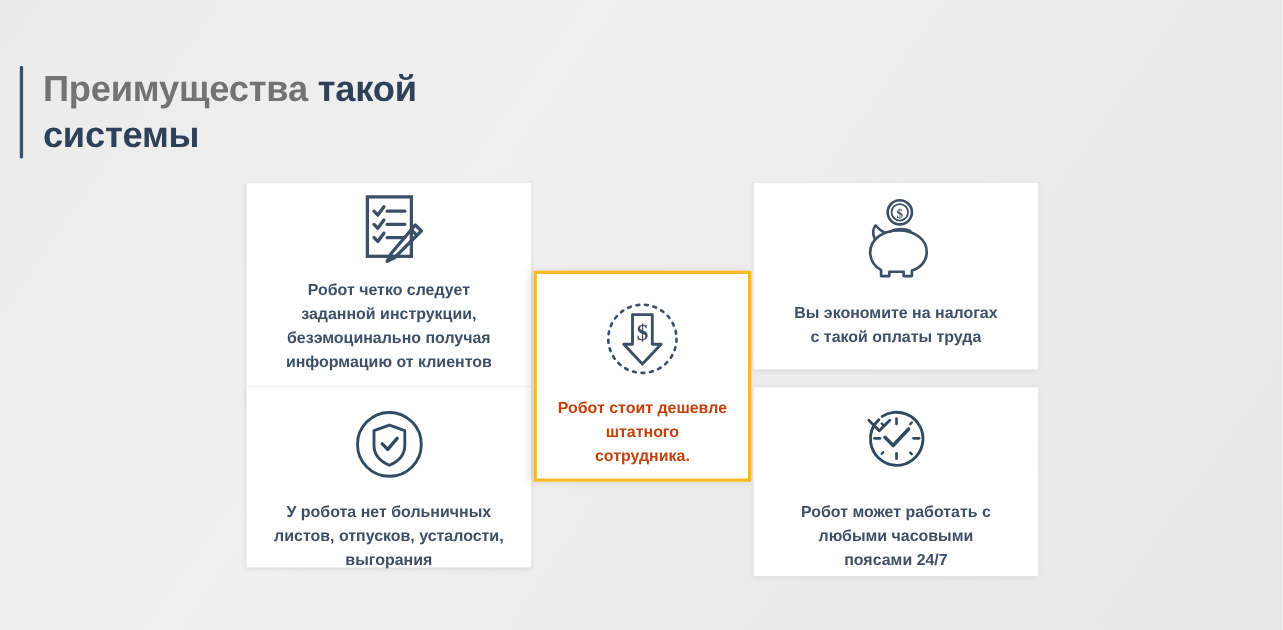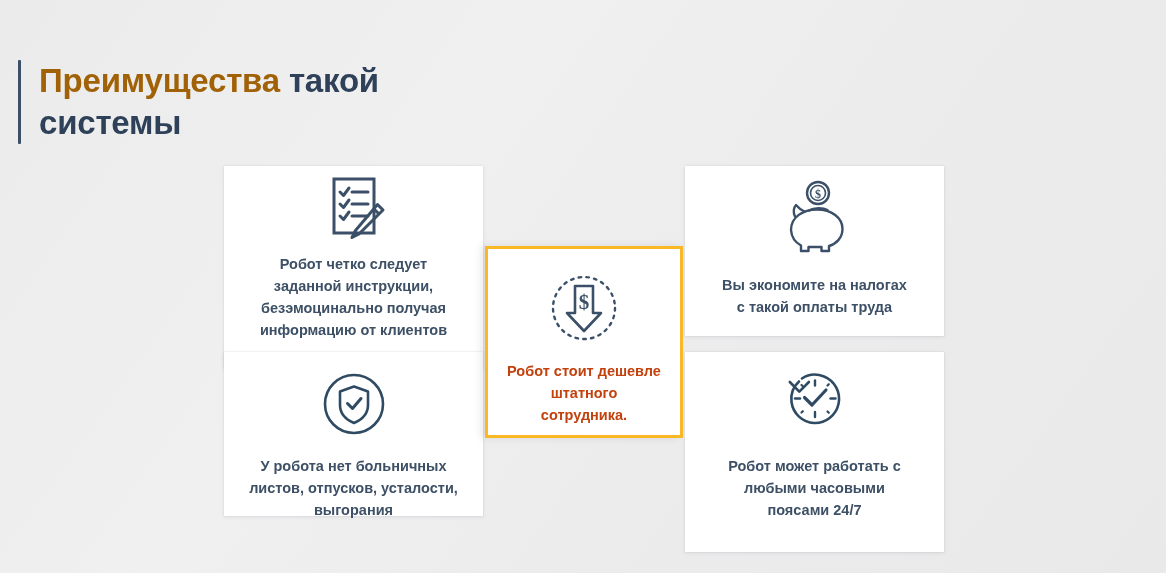--- a/index.html
+++ b/index.html
@@ -27,21 +27,21 @@
     border-radius: 1px;
   }
   #title-text {
     font-size: 33px;
     font-weight: bold;
     line-height: 1.28;
     letter-spacing: -0.2px;
     color: #2e4159;
     white-space: pre-line;
   }
-  #title-text .hl { color: #a16207; }
+  #title-text .hl { color: #737373; }
 
   
   .card {
     position: absolute;
     background: #ffffff;
     display: flex;
     flex-direction: column;
     align-items: center;
     box-shadow: 0 1px 4px rgba(120,124,130,0.16), 0 0 0 0.5px rgba(190,192,196,0.25);
   }
@@ -57,21 +57,21 @@
     white-space: pre-line;
   }
 
   
   #card-instructions, #card-health, #card-taxes, #card-timezones {
     width: 259px;
   }
   #card-instructions { left: 224px; top: 166px;  height: 202px; }
   #card-health       { left: 224px; top: 352px;  height: 164px; }
   #card-taxes        { left: 685px; top: 166px;  height: 170px; }
-  #card-timezones    { left: 685px; top: 352px;  height: 200px; }
+  #card-timezones    { left: 685px; top: 352px;  height: 172px; }
 
   #card-instructions .card-text,
   #card-health .card-text,
   #card-taxes .card-text,
   #card-timezones .card-text {
     font-size: 14.5px;
     line-height: 1.52;
   }
 
   #card-instructions .icon-wrap { height: 72px; margin-top: 9px; }

